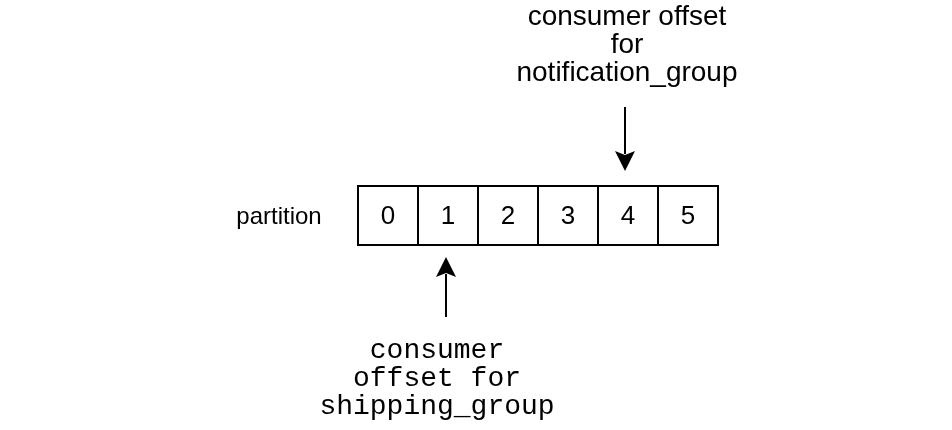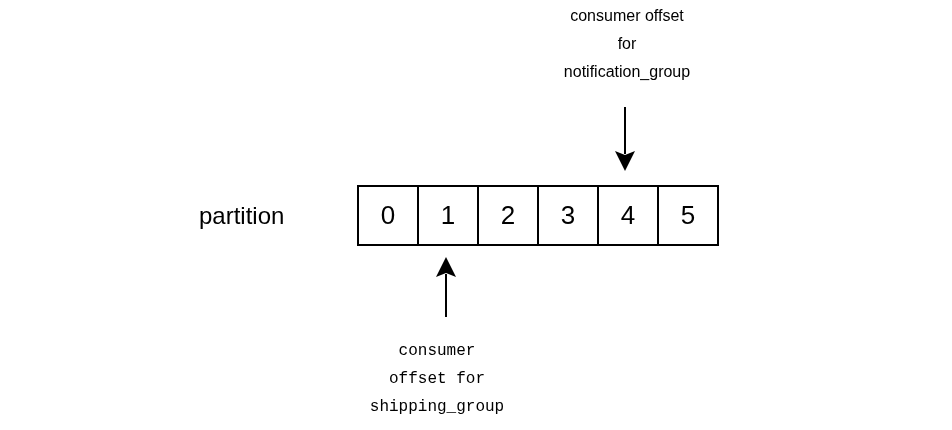--- a/index.html
+++ b/index.html
@@ -12,21 +12,21 @@
     width: 952px;
     height: 430px;
     background: #ffffff;
     overflow: hidden;
     font-family: "Liberation Sans", "DejaVu Sans", sans-serif;
     color: #000000;
   }
   .annotation-label {
     position: absolute;
     text-align: center;
-    font-size: 16px;
+    font-size: 28px;
     line-height: 28px;
     white-space: pre-line;
     color: #000000;
   }
   .label-notification {
     left: 457px;
     top: 2px;
     width: 340px;
   }
   .label-shipping {
@@ -35,20 +35,21 @@
     width: 330px;
     font-family: Liberation Mono, monospace;
   }
   .partition-label {
     position: absolute;
     left: 199px;
     top: 185px;
     width: 160px;
     height: 61px;
     line-height: 61px;
+    text-align: center;
     font-size: 24px;
     color: #000000;
   }
   .partition-box {
     position: absolute;
     left: 357px;
     top: 185px;
     width: 362px;
     height: 61px;
     box-sizing: border-box;

